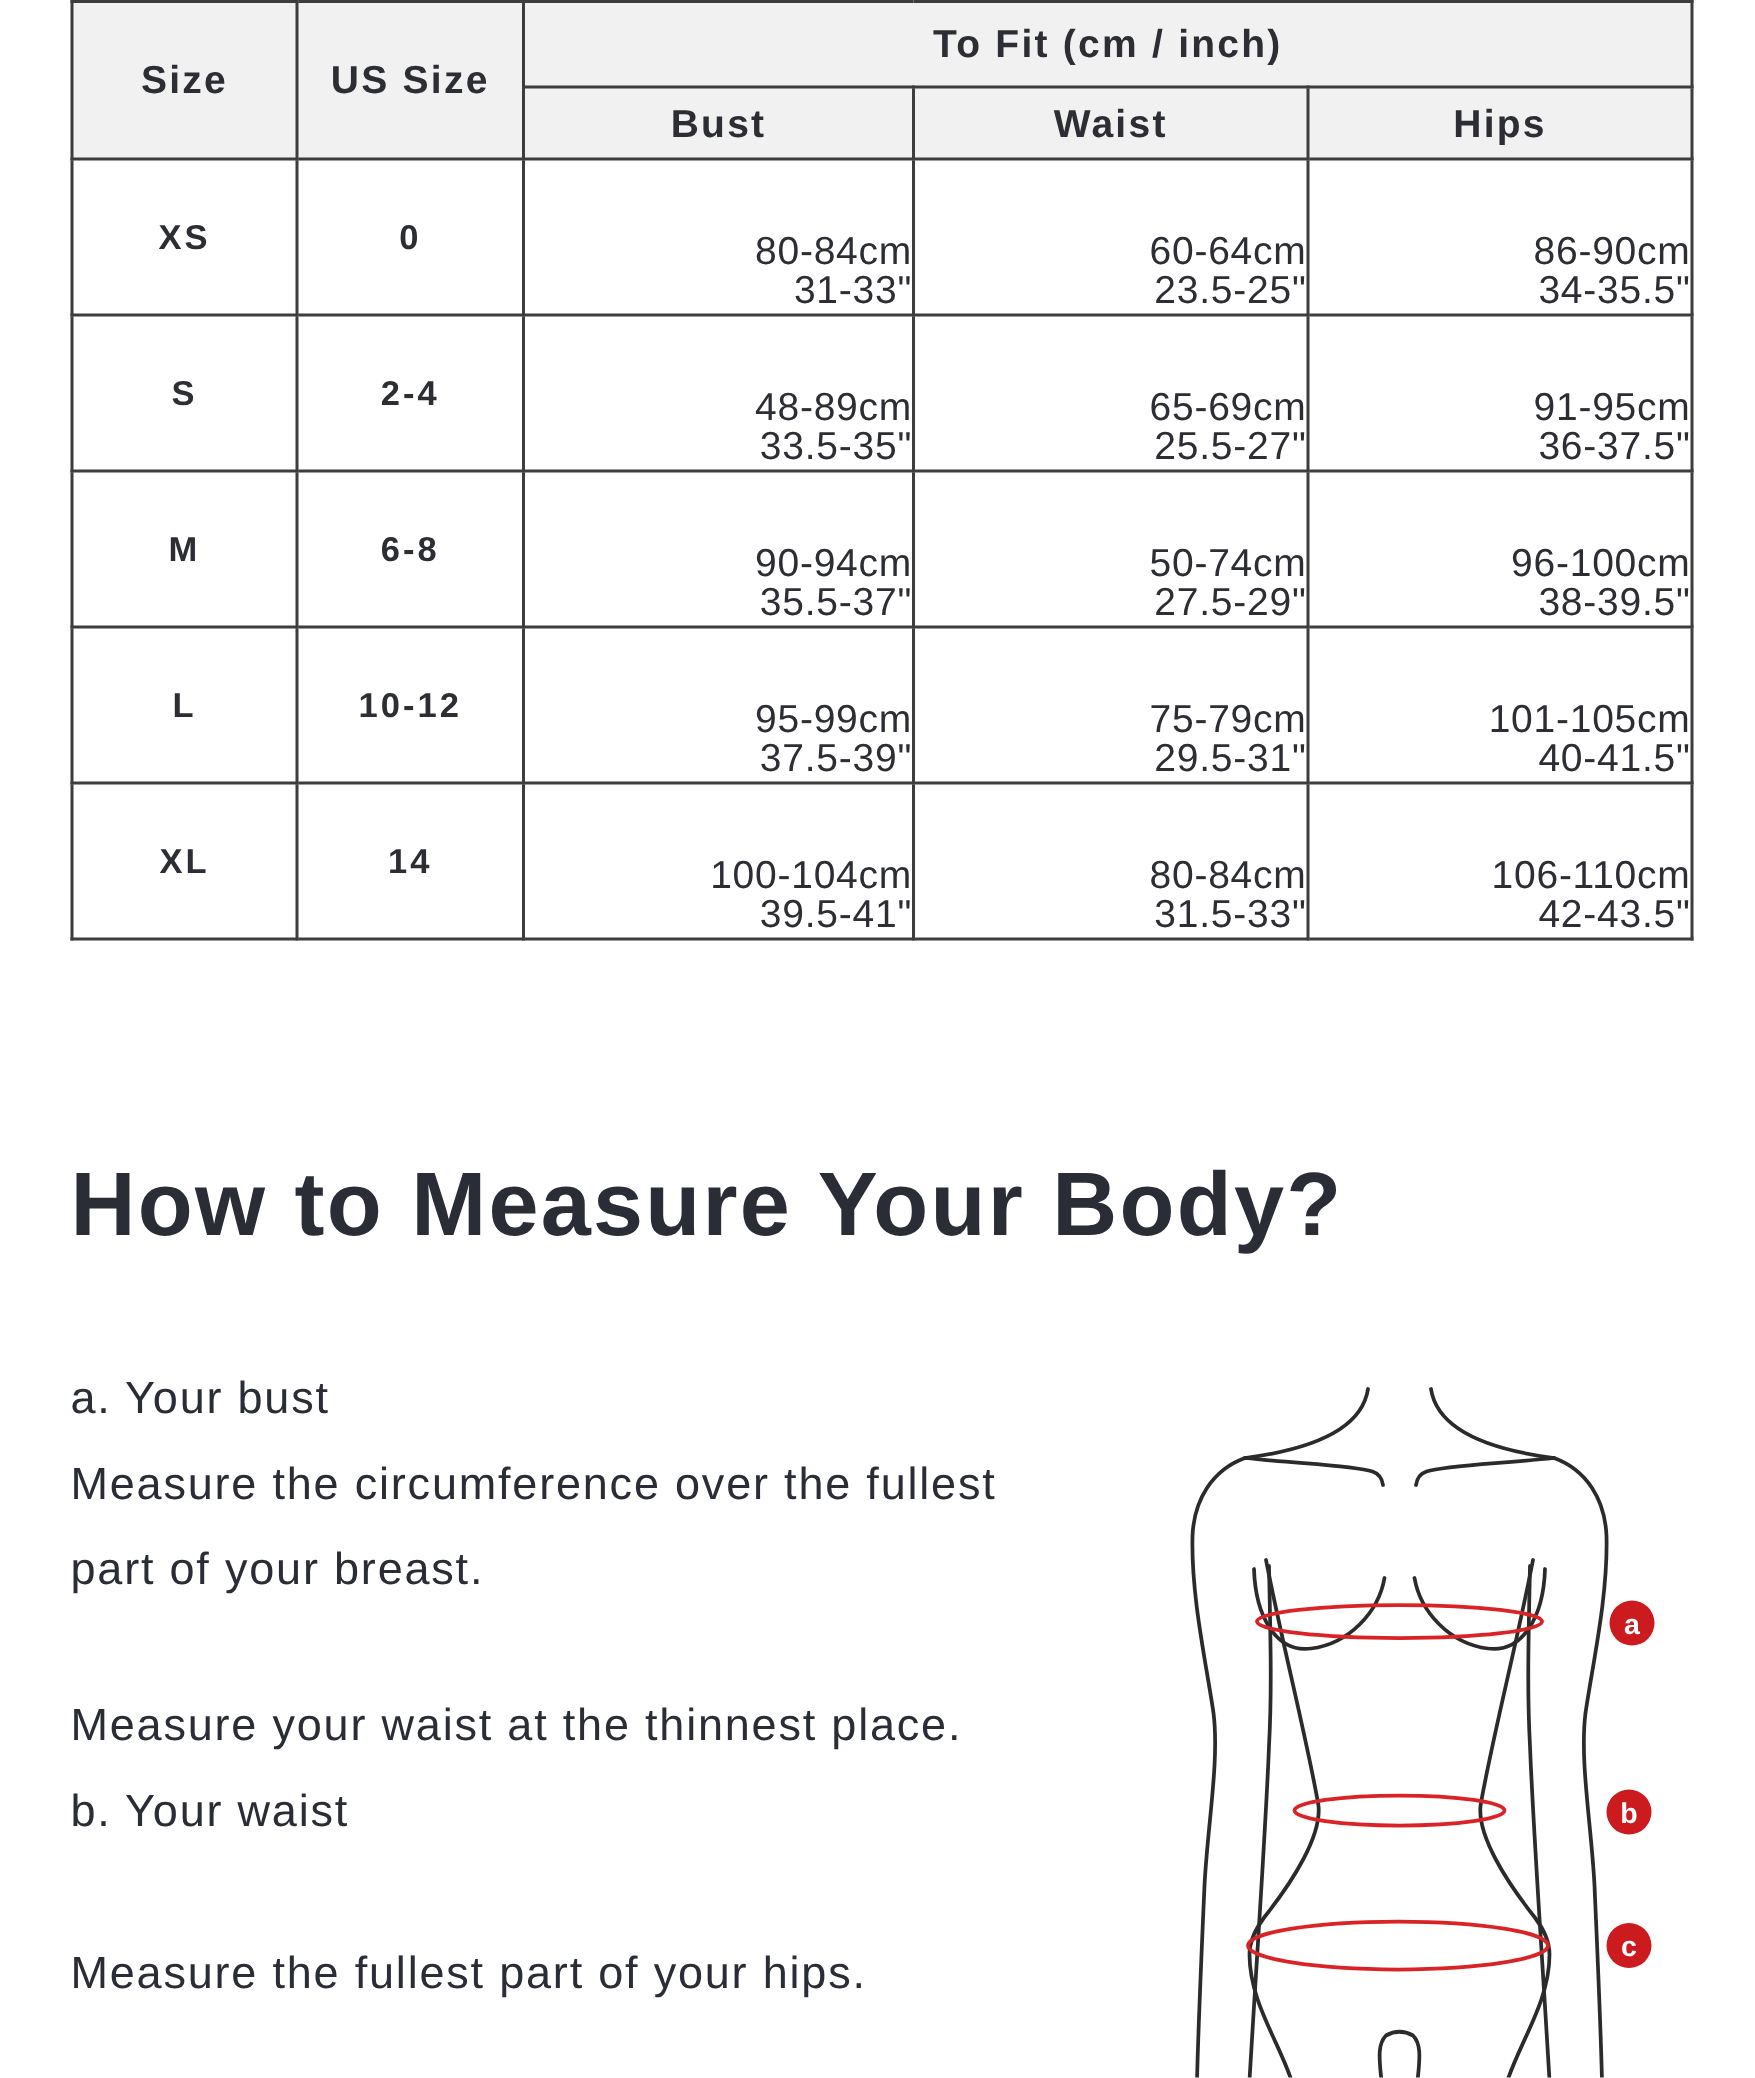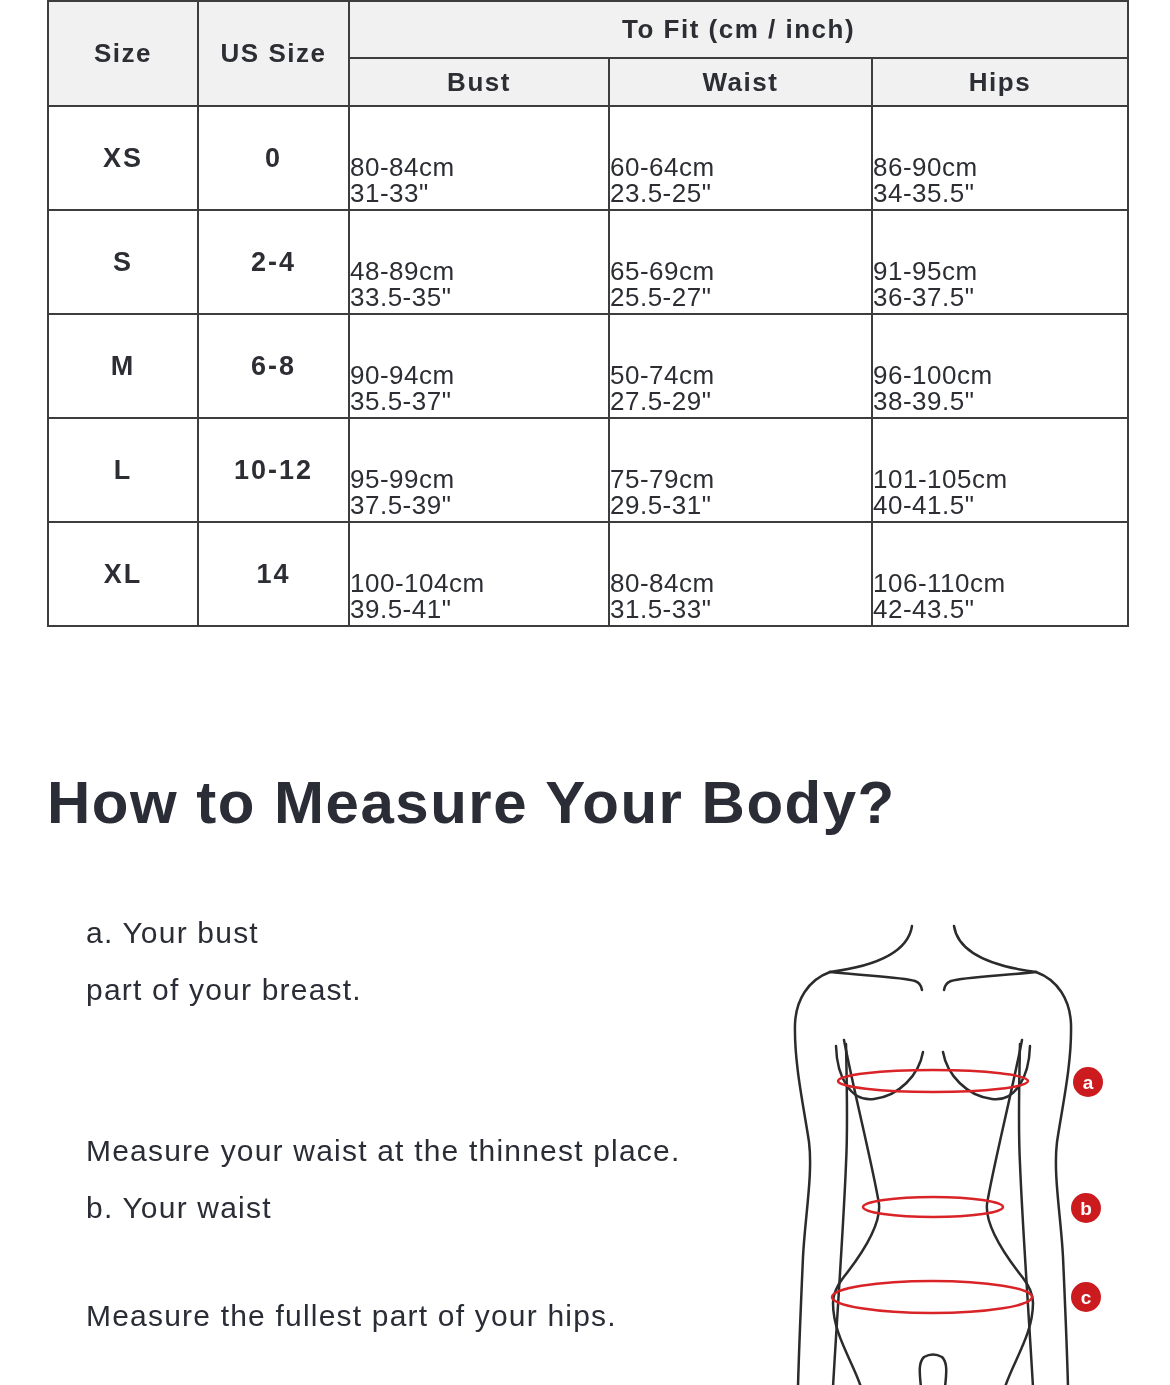--- a/index.html
+++ b/index.html
@@ -41,28 +41,28 @@
   .size-chart tr.h2 th { height: 46px; }
   .size-chart tbody td {
     height: 102px;
     font-size: 26px;
     font-weight: 400;
     letter-spacing: 0.5px;
     background: #ffffff;
   }
   .size-chart td.size-col {
     font-weight: 700;
-    font-size: 27px;
+    font-size: 23px;
     letter-spacing: 2px;
   }
   .meas {
     display: flex;
     flex-direction: column;
     justify-content: center;
-    align-items: flex-start;
+    align-items: flex-end;
     gap: 0;
     height: 100%;
     line-height: 1;
     margin-top: 44px;
   }
 
   
   .how-heading {
     position: absolute;
     left: 47px;
@@ -75,21 +75,20 @@
   }
   .measure-section {
     position: absolute;
     left: 47px;
     font-size: 30px;
     font-weight: 300;
     letter-spacing: 1.2px;
     line-height: 57px;
     color: #2b2d36;
     white-space: nowrap;
-    margin-left: 39px;
   }
   #sec-a { top: 904px; }
   #sec-b { top: 1122px; }
   #sec-c { top: 1287px; }
 
   
   .figure {
     position: absolute;
     left: 780px;
     top: 912px;
@@ -248,20 +247,21 @@
           </div>
         </td>
     </tr>
   </tbody>
 </table>
 
 <h1 class="how-heading" style="margin:0;">How to Measure Your Body?</h1>
 
 <div class="measure-section" id="sec-a">
   <div>a. Your bust</div>
+  <div>Measure the circumference over the fullest</div>
   <div>part of your breast.</div>
 </div>
 
 <div class="measure-section" id="sec-b">
   <div>Measure your waist at the thinnest place.</div>
   <div>b. Your waist</div>
 </div>
 
 <div class="measure-section" id="sec-c">
   <div>Measure the fullest part of your hips.</div>

